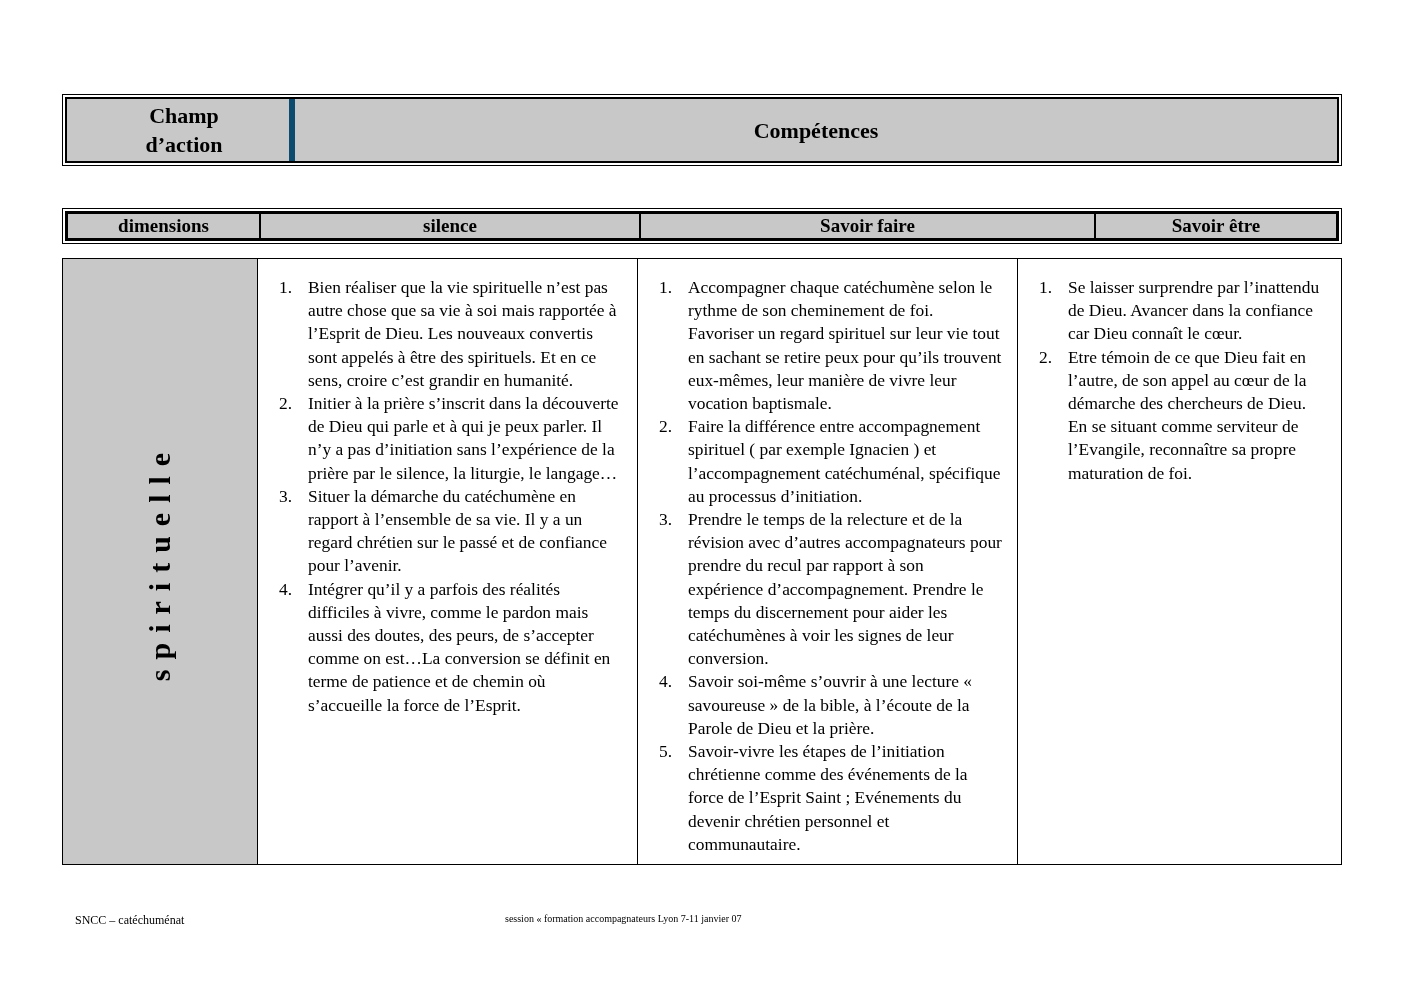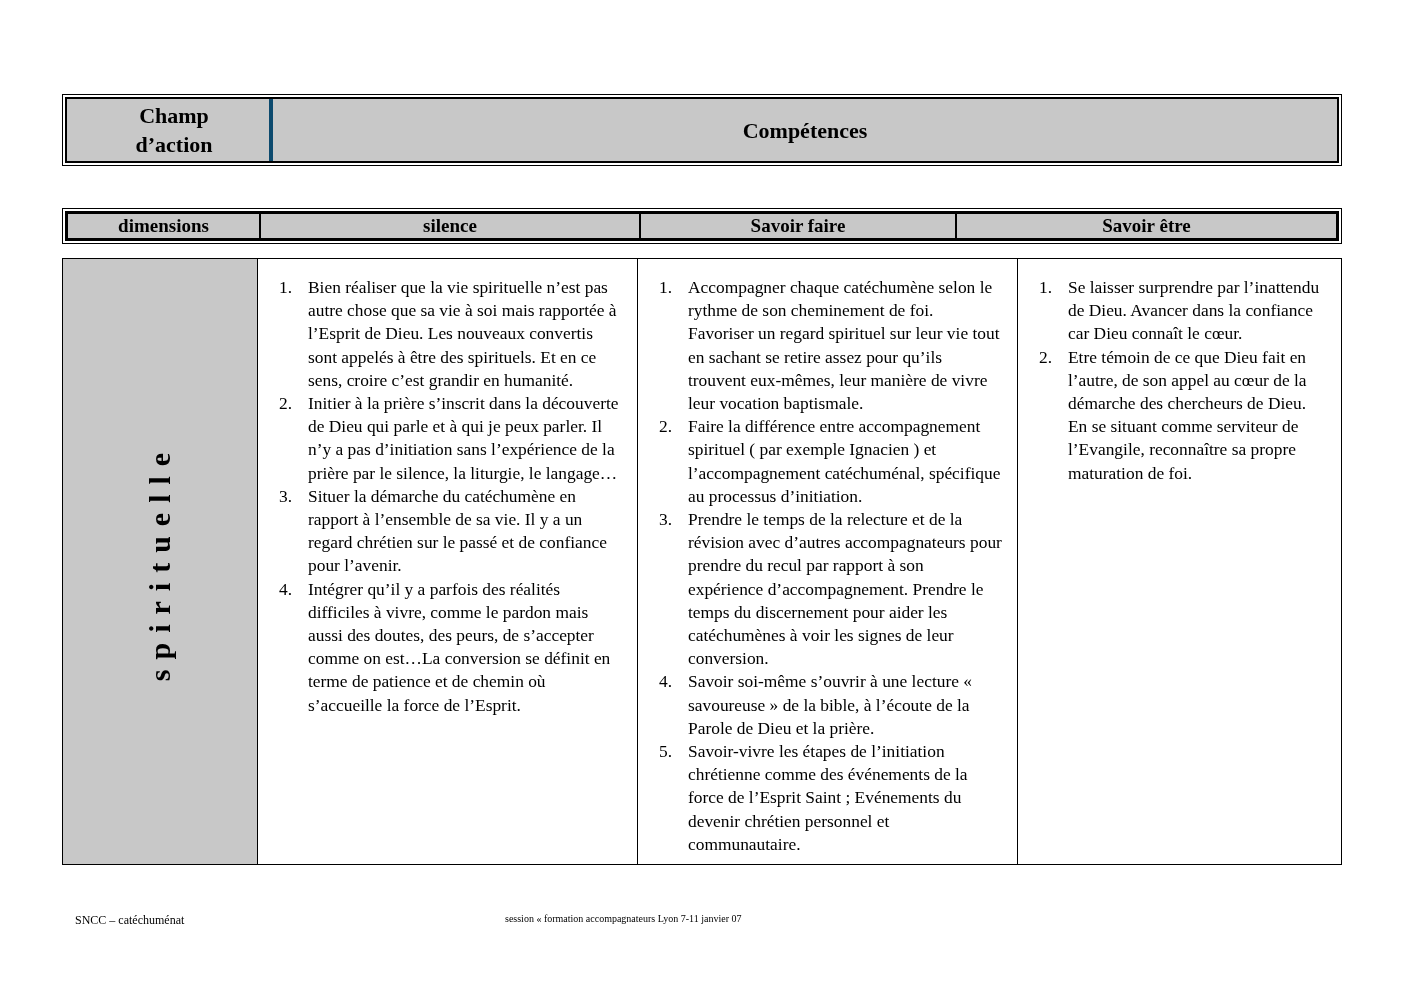--- a/index.html
+++ b/index.html
@@ -13,34 +13,34 @@
   .dblwrap { border:1px solid #000; padding:2px; background:#fff; }
   .dblinner { border:2px solid #000; display:flex; }
 
   
   .t1 { position:absolute; left:62px; top:94px; width:1280px; }
   .t1 .dblinner { height:66px; }
   .t1 .cell {
     background:#c8c8c8; display:flex; align-items:center; justify-content:center;
     font-weight:bold; font-size:22px; line-height:29px; text-align:center;
   }
-  .t1 .c1 { width:206px; border-right:4px solid #0c4a6e; white-space:pre-line;padding-left:12px; }
+  .t1 .c1 { width:228px; border-right:6px solid #0c4a6e; white-space:pre-line;padding-left:12px; }
   .t1 .c2 { flex:1; }
 
   
   .t2 { position:absolute; left:62px; top:208px; width:1280px; }
   .t2 .dblinner { height:30px; }
   .t2 .cell {
     background:#c8c8c8; border:1px solid #000;
     display:flex; align-items:center; justify-content:center;
     font-weight:bold; font-size:19px;
   }
   .t2 .c1 { width:193px; }
   .t2 .c2 { width:380px; }
-  .t2 .c3 { width:316px; }
+  .t2 .c3 { width:455px; }
   .t2 .c4 { flex:1; }
 
   
   .tmain {
     position:absolute; left:62px; top:258px; width:1280px; height:607px;
     border:1px solid #000; display:flex; background:#fff;
   }
   .tmain .dimcell {
     width:195px; background:#c8c8c8; border-right:1px solid #000;
     display:flex; align-items:center; justify-content:center; overflow:hidden;
@@ -91,21 +91,21 @@
   <div class="col col-savoir">
     <ol class="items">
         <li>Bien réaliser que la vie spirituelle n’est pas autre chose que sa vie à soi mais rapportée à l’Esprit de Dieu. Les nouveaux convertis sont appelés à être des spirituels. Et en ce sens, croire c’est grandir en humanité.</li>
         <li>Initier à la prière s’inscrit dans la découverte de Dieu qui parle et à qui je peux parler. Il n’y a pas d’initiation sans l’expérience de la prière par le silence, la liturgie, le langage…</li>
         <li>Situer la démarche du catéchumène en rapport à l’ensemble de sa vie. Il y a un regard chrétien sur le passé et de confiance pour l’avenir.</li>
         <li>Intégrer qu’il y a parfois des réalités difficiles à vivre, comme le pardon mais aussi des doutes, des peurs, de s’accepter comme on est…La conversion se définit en terme de patience et de chemin où s’accueille la force de l’Esprit.</li>
       </ol>
   </div>
   <div class="col col-sf">
     <ol class="items">
-        <li>Accompagner chaque catéchumène selon le rythme de son cheminement de foi. Favoriser un regard spirituel sur leur vie tout en sachant se retire assez pour qu’ils trouvent eux-mêmes, leur manière de vivre leur vocation baptismale.</li>
+        <li>Accompagner chaque catéchumène selon le rythme de son cheminement de foi. Favoriser un regard spirituel sur leur vie tout en sachant se retire peux pour qu’ils trouvent eux-mêmes, leur manière de vivre leur vocation baptismale.</li>
         <li>Faire la différence entre accompagnement spirituel ( par exemple Ignacien ) et l’accompagnement catéchuménal, spécifique au processus d’initiation.</li>
         <li>Prendre le temps de la relecture et de la révision avec d’autres accompagnateurs pour prendre du recul par rapport à son expérience d’accompagnement. Prendre le temps du discernement  pour aider les catéchumènes à voir les signes de leur conversion.</li>
         <li>Savoir soi-même s’ouvrir à une lecture « savoureuse » de la bible, à l’écoute de la Parole de Dieu et la prière.</li>
         <li>Savoir-vivre les étapes de l’initiation chrétienne comme des événements de la force de l’Esprit Saint ; Evénements du devenir chrétien personnel et communautaire.</li>
       </ol>
   </div>
   <div class="col col-se">
     <ol class="items">
         <li>Se laisser surprendre par l’inattendu de Dieu. Avancer dans la confiance car Dieu connaît le cœur.</li>
         <li> Etre témoin de ce que Dieu fait en l’autre, de son appel au cœur de la démarche des chercheurs de Dieu. En se situant comme serviteur de l’Evangile, reconnaître sa propre maturation de foi.</li>

